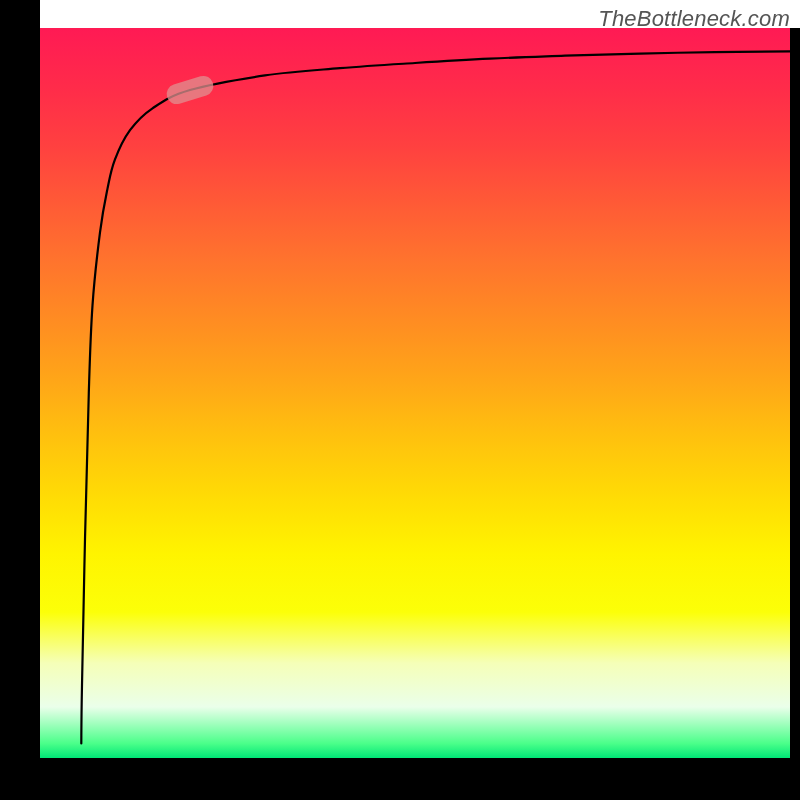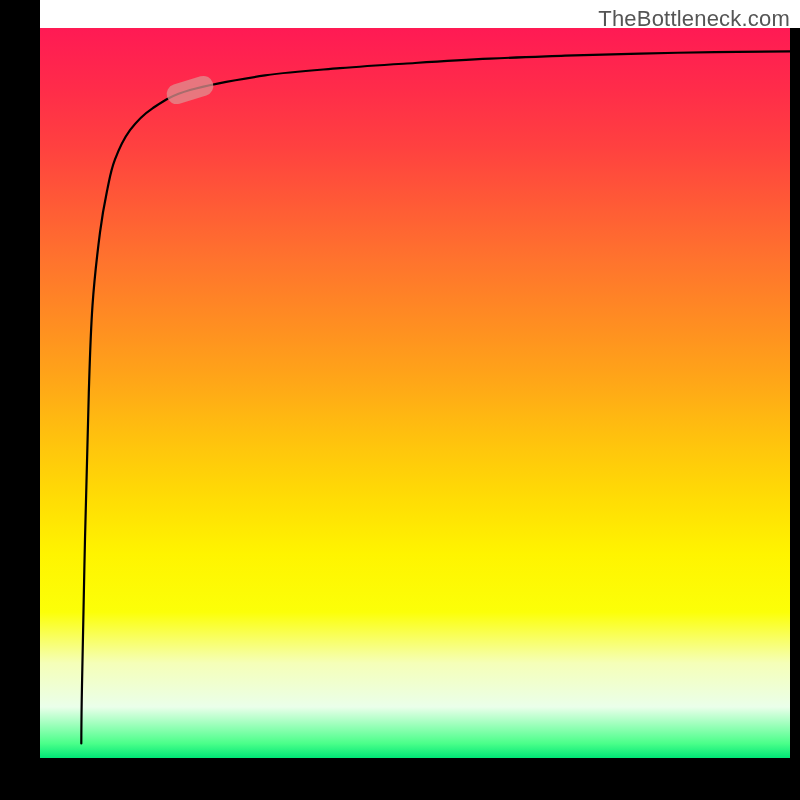--- a/index.html
+++ b/index.html
@@ -3,20 +3,21 @@
 <meta charset="utf-8">
 <style>
   * { margin: 0; padding: 0; box-sizing: border-box; }
   html, body { width: 800px; height: 800px; overflow: hidden; background: #fff; }
   
   .container {
     width: 800px;
     height: 800px;
     position: relative;
     background: #000;
+    font-style: italic;
   }
   
   .watermark {
     position: absolute;
     top: 6px;
     right: 10px;
     font-family: Arial, sans-serif;
     font-size: 22px;
     color: #555;
     font-weight: normal;

